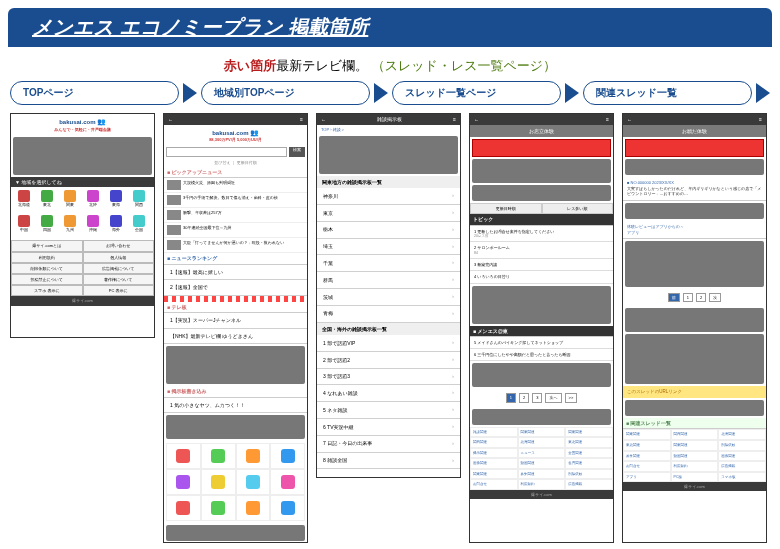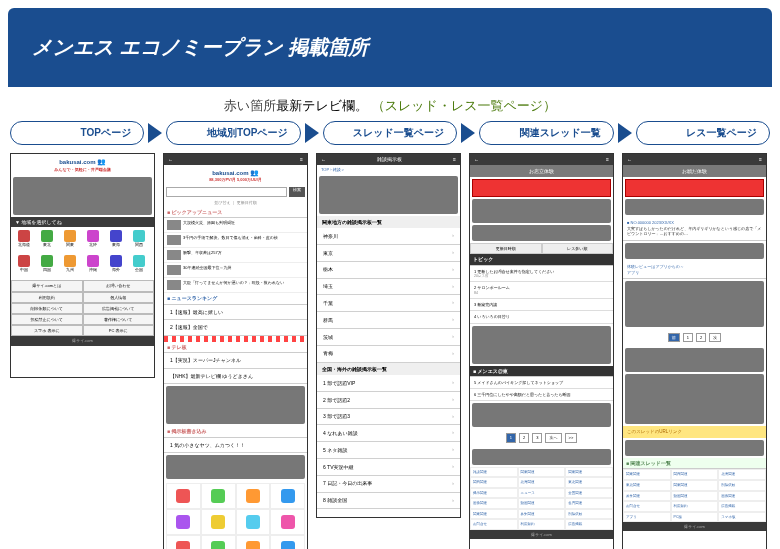--- a/index.html
+++ b/index.html
@@ -1,48 +1,49 @@
 <!DOCTYPE html>
 <html><head>
 <meta charset="utf-8">
 <style>
   * { box-sizing: border-box; margin: 0; padding: 0; }
   body { font-family: "Hiragino Sans", "Meiryo", sans-serif; background: #fff; width: 780px; }
   
   .header-bar {
     background: #1a4d8f;
     color: #fff;
-    padding: 26px 24px;
+    padding: 6px 24px;
     border-radius: 6px 6px 0 0;
     margin: 8px 8px 0 8px;
+    text-decoration: underline;
   }
   .header-bar h1 { font-size: 20px; font-weight: bold; font-style: italic; }
   
   .notice { text-align: center; padding: 10px 0 6px; font-size: 13px; }
-  .notice .red { color: #404040; font-weight: normal; }
+  .notice .red { color: #b91c1c; font-weight: bold; }
   .notice .gray { color: #4d7c0f; }
   
   .tabs-row {
     display: flex;
     align-items: center;
     gap: 4px;
     padding: 0 10px 8px;
     justify-content: space-around;
   }
   .tab-pill {
     border: 1.5px solid #1a4d8f;
     border-radius: 14px;
     padding: 4px 12px;
     font-size: 10px;
     font-weight: bold;
     color: #1a4d8f;
     white-space: nowrap;
     background: #fff;
     flex: 1;
-    text-align: right;
+    text-align: left;
   }
   .arrow {
     width: 0; height: 0;
     border-top: 10px solid transparent;
     border-bottom: 10px solid transparent;
     border-left: 14px solid #1a4d8f;
     flex-shrink: 0;
   }
   
   .screens-row {
@@ -146,21 +147,20 @@
 
 <div class="tabs-row">
   <div class="tab-pill">TOPページ</div>
   <div class="arrow"></div>
   <div class="tab-pill">地域別TOPページ</div>
   <div class="arrow"></div>
   <div class="tab-pill">スレッド一覧ページ</div>
   <div class="arrow"></div>
   <div class="tab-pill">関連スレッド一覧</div>
   <div class="arrow"></div>
-  <div class="tab-pill">レス一覧ページ</div>
 </div>
 
 <div class="screens-row">
 
   <div class="screen s1">
     <div class="logo-bar">
       <span>bakusai.com</span> <span style="font-size:7px">👥</span>
       <div class="logo-sub">みんなで・気軽に・井戸端会議</div>
     </div>
     <div class="gray-box lg"></div>

